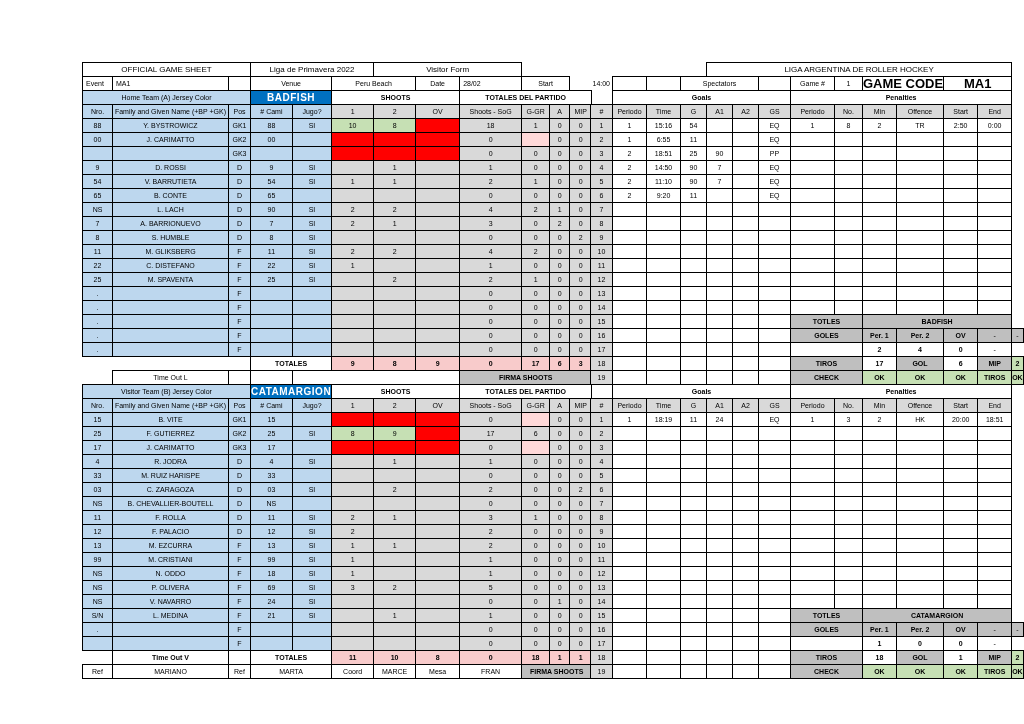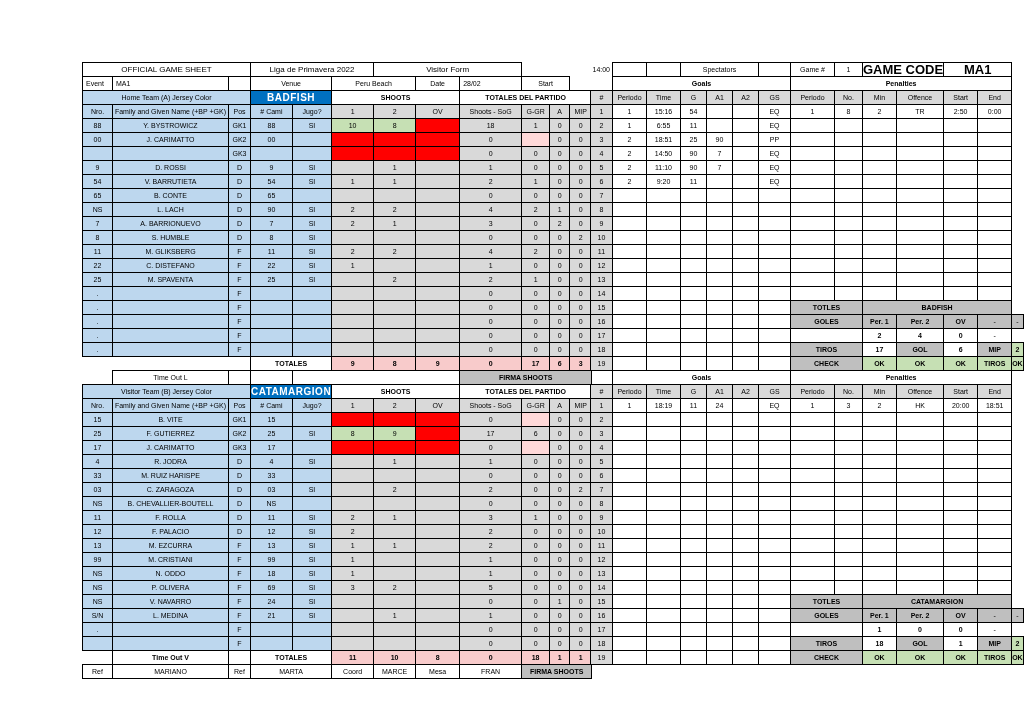--- a/index.html
+++ b/index.html
@@ -666,20 +666,27 @@
       <col style="width:32px">
           <col style="width:44px">
           <col style="width:28px">
       <col style="width:30px">
           <col style="width:42px">
           <col style="width:34px">
       <col style="width:34px">
     </colgroup>
 
     <tbody>
+          <tr>
+      <td class="nb"></td>
+            <td class="nb"></td>
+            <td class="nb"></td>
+            <td class="nb"></td>
+      <td colspan="9" class="title bold">LIGA ARGENTINA DE ROLLER HOCKEY</td>
+    </tr>
     <tr>
       <td class="nb" style="font-size:7px">14:00</td>
       <td></td>
             <td></td>
       <td colspan="3">Spectators</td>
       <td></td>
       <td>Game #</td>
       <td>1</td>
       <td colspan="2" class="gamecode">GAME CODE</td>
       <td colspan="2" class="gamecode">MA1</td>

